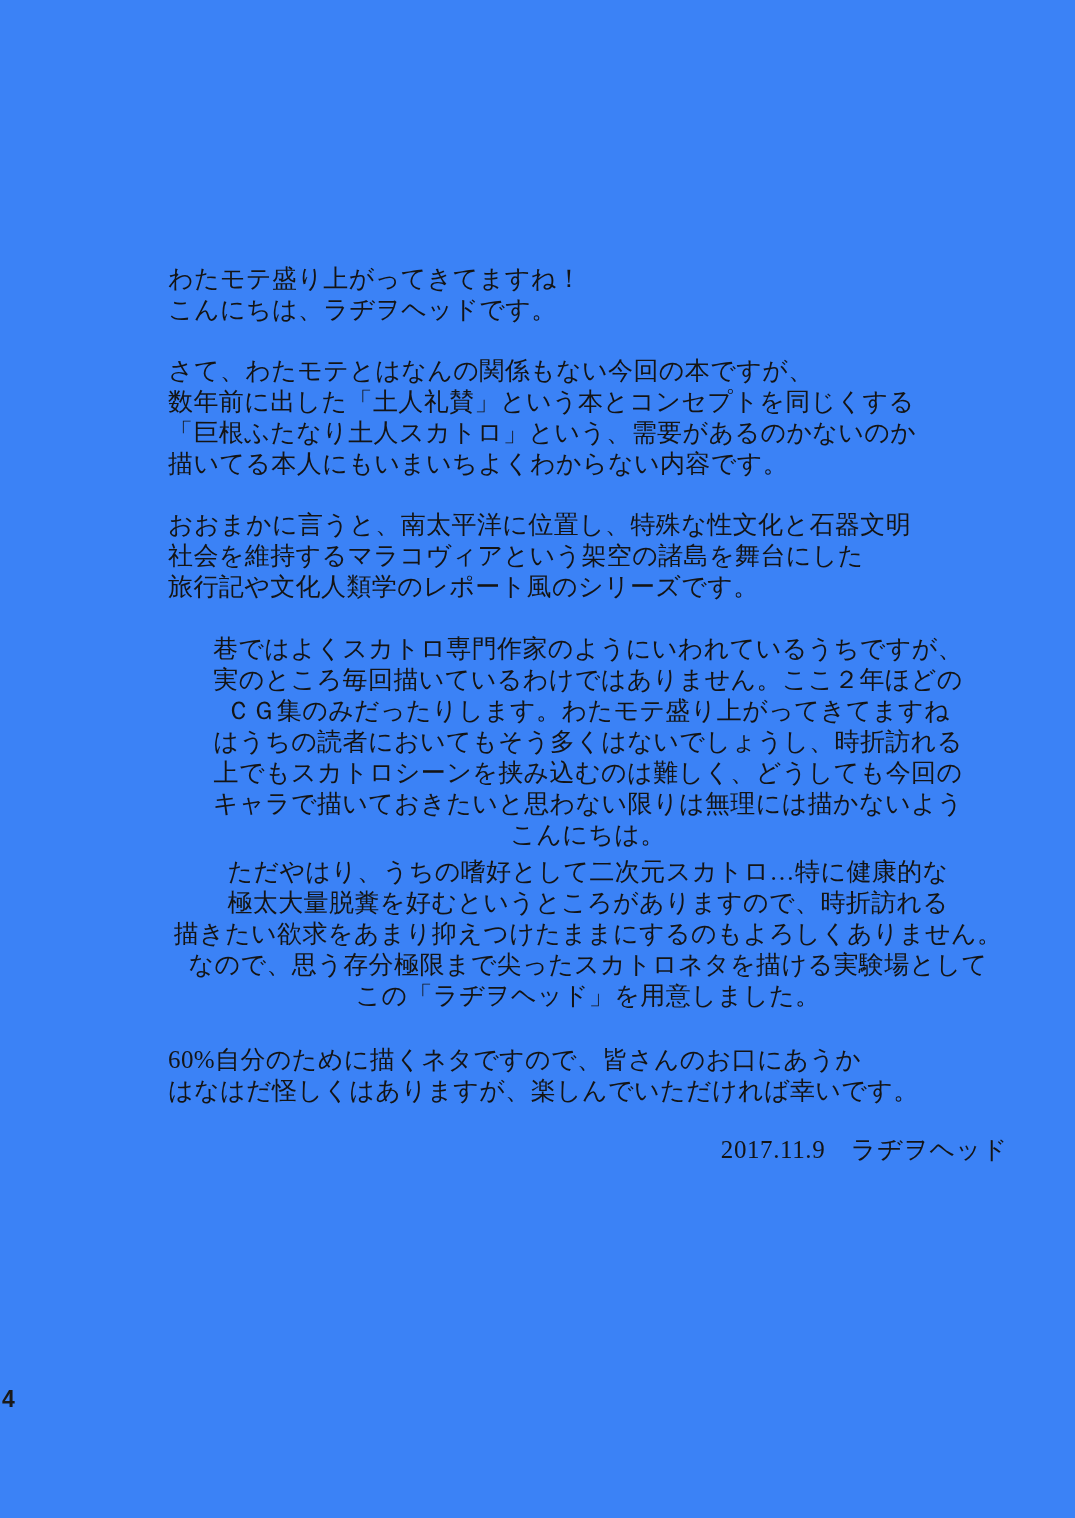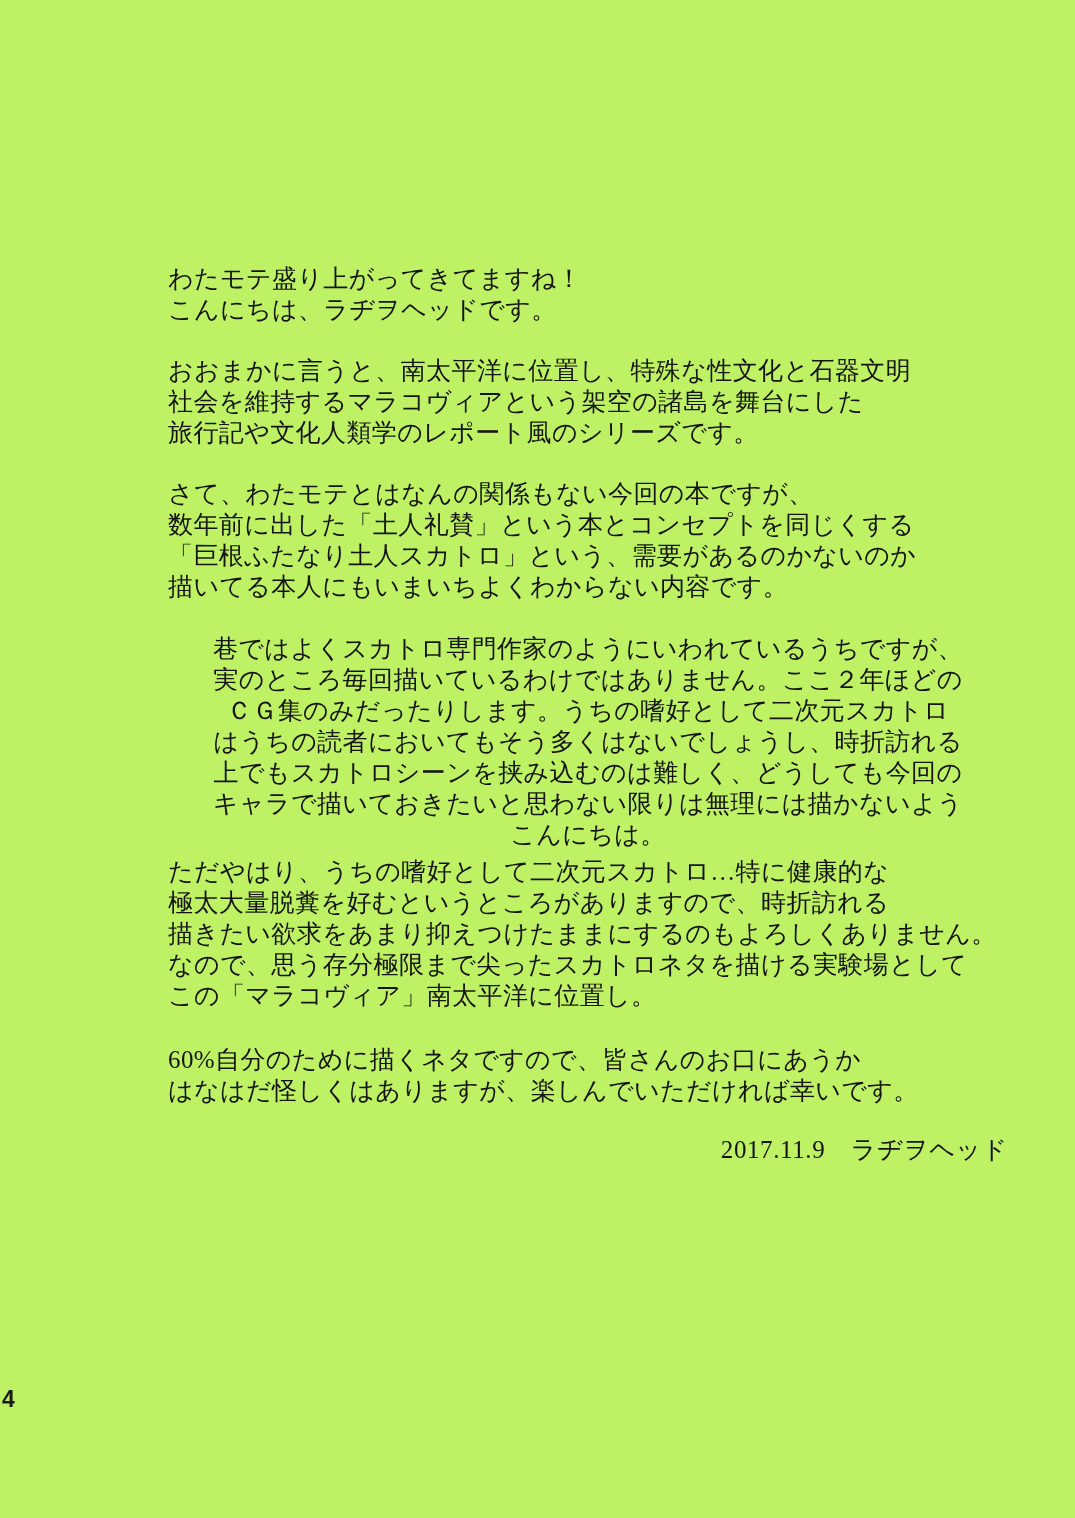--- a/index.html
+++ b/index.html
@@ -11,21 +11,21 @@
     width: 1075px;
     height: 1518px;
     position: relative;
     overflow: hidden;
     font-family: "Liberation Serif", "DejaVu Serif", serif;
     color: #141414;
   }
   .page {
     position: absolute;
     inset: 0;
-    background: #bef264;
+    background: #3b82f6;
   }
   .content {
     position: absolute;
     left: 168px;
     top: 263px;
     width: 840px;
   }
   .para {
     margin: 0;
     padding: 0;
@@ -33,21 +33,21 @@
   .line {
     display: block;
     font-size: 25px;
     line-height: 31px;
     letter-spacing: 0.4px;
     white-space: nowrap;
   }
   .para-2 { margin-top: 30px; }
   .para-3 { margin-top: 30px; }
   .para-4 { margin-top: 31px; text-align: center; }
-  .para-5 { margin-top: 6px; }
+  .para-5 { margin-top: 6px; text-align: center; }
   .para-6 { margin-top: 33px; }
   .signature {
     margin-top: 28px;
     font-size: 25px;
     line-height: 31px;
     letter-spacing: 0.6px;
     white-space: nowrap;
     text-align: right;
   }
   .page-number {
@@ -65,49 +65,49 @@
 
 <div class="page">
 
   <main class="content">
 
     <p class="para para-1">
       <span class="line">わたモテ盛り上がってきてますね！</span>
       <span class="line">こんにちは、ラヂヲヘッドです。</span>
     </p>
 
-    <p class="para para-3">
-      <span class="line">おおまかに言うと、南太平洋に位置し、特殊な性文化と石器文明</span>
-      <span class="line">社会を維持するマラコヴィアという架空の諸島を舞台にした</span>
-      <span class="line">旅行記や文化人類学のレポート風のシリーズです。</span>
-    </p>
-
     <p class="para para-2">
       <span class="line">さて、わたモテとはなんの関係もない今回の本ですが、</span>
       <span class="line">数年前に出した「土人礼賛」という本とコンセプトを同じくする</span>
       <span class="line">「巨根ふたなり土人スカトロ」という、需要があるのかないのか</span>
       <span class="line">描いてる本人にもいまいちよくわからない内容です。</span>
     </p>
 
+    <p class="para para-3">
+      <span class="line">おおまかに言うと、南太平洋に位置し、特殊な性文化と石器文明</span>
+      <span class="line">社会を維持するマラコヴィアという架空の諸島を舞台にした</span>
+      <span class="line">旅行記や文化人類学のレポート風のシリーズです。</span>
+    </p>
+
     <p class="para para-4">
       <span class="line">巷ではよくスカトロ専門作家のようにいわれているうちですが、</span>
       <span class="line">実のところ毎回描いているわけではありません。ここ２年ほどの</span>
-      <span class="line">ＣＧ集のみだったりします。うちの嗜好として二次元スカトロ</span>
+      <span class="line">ＣＧ集のみだったりします。わたモテ盛り上がってきてますね</span>
       <span class="line">はうちの読者においてもそう多くはないでしょうし、時折訪れる</span>
       <span class="line">上でもスカトロシーンを挟み込むのは難しく、どうしても今回の</span>
       <span class="line">キャラで描いておきたいと思わない限りは無理には描かないよう</span>
       <span class="line">こんにちは。</span>
     </p>
 
     <p class="para para-5">
       <span class="line">ただやはり、うちの嗜好として二次元スカトロ…特に健康的な</span>
       <span class="line">極太大量脱糞を好むというところがありますので、時折訪れる</span>
       <span class="line">描きたい欲求をあまり抑えつけたままにするのもよろしくありません。</span>
       <span class="line">なので、思う存分極限まで尖ったスカトロネタを描ける実験場として</span>
-      <span class="line">この「マラコヴィア」南太平洋に位置し。</span>
+      <span class="line">この「ラヂヲヘッド」を用意しました。</span>
     </p>
 
     <p class="para para-6">
       <span class="line">60%自分のために描くネタですので、皆さんのお口にあうか</span>
       <span class="line">はなはだ怪しくはありますが、楽しんでいただければ幸いです。</span>
     </p>
 
     <p class="signature">2017.11.9　ラヂヲヘッド</p>
 
   </main>

